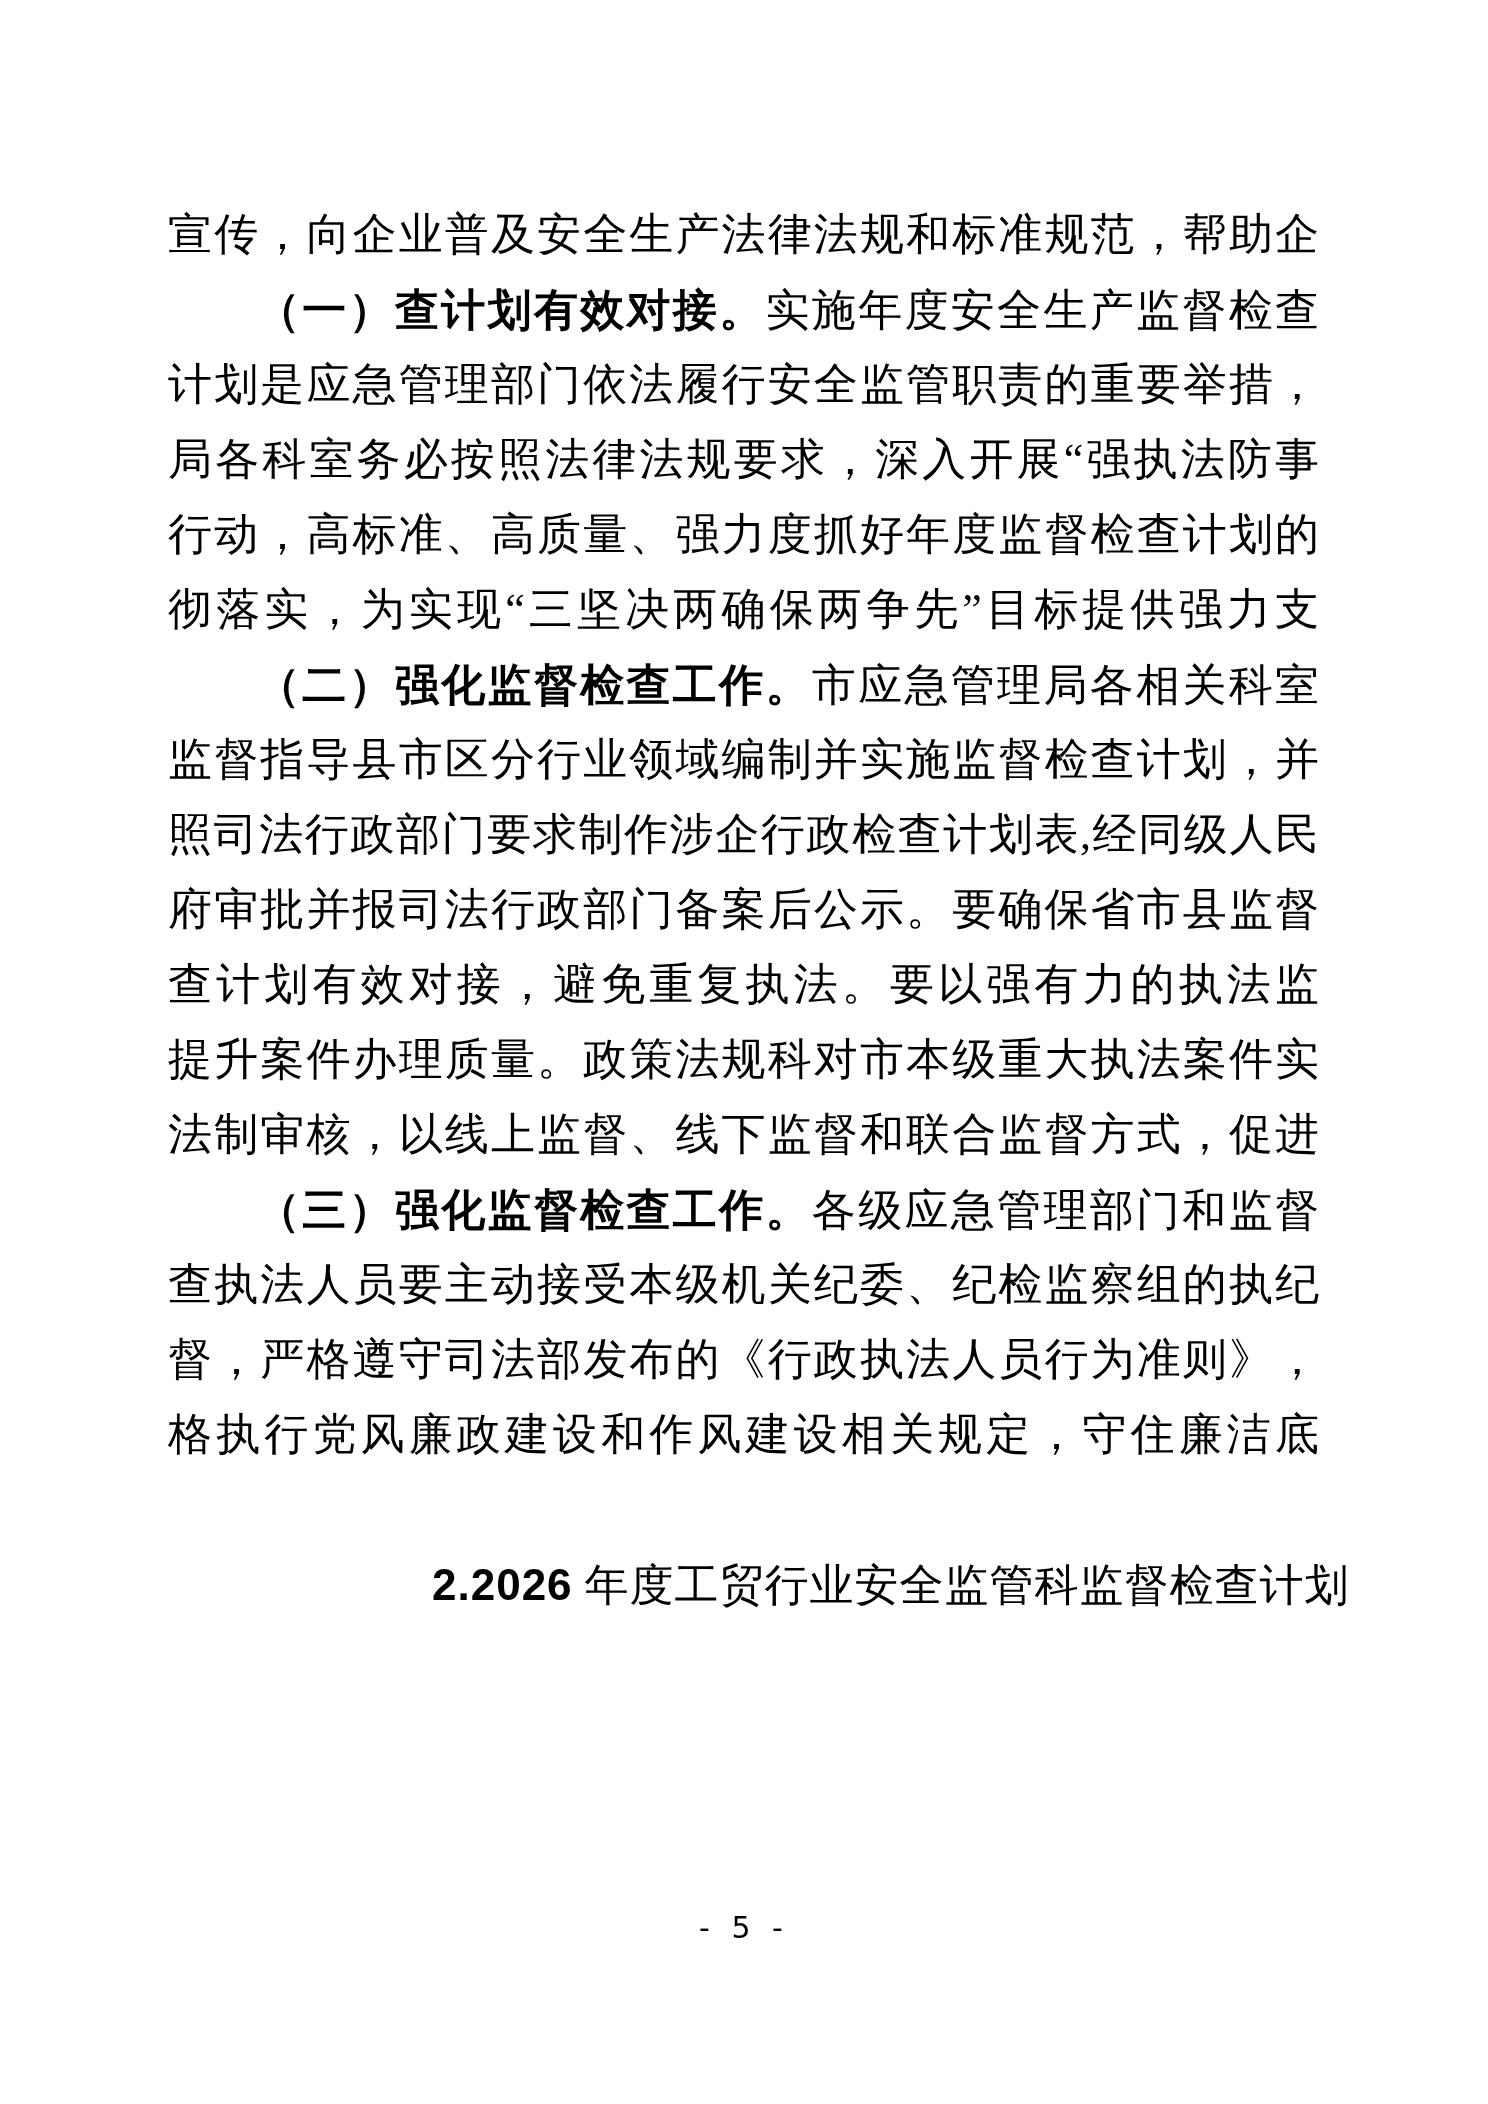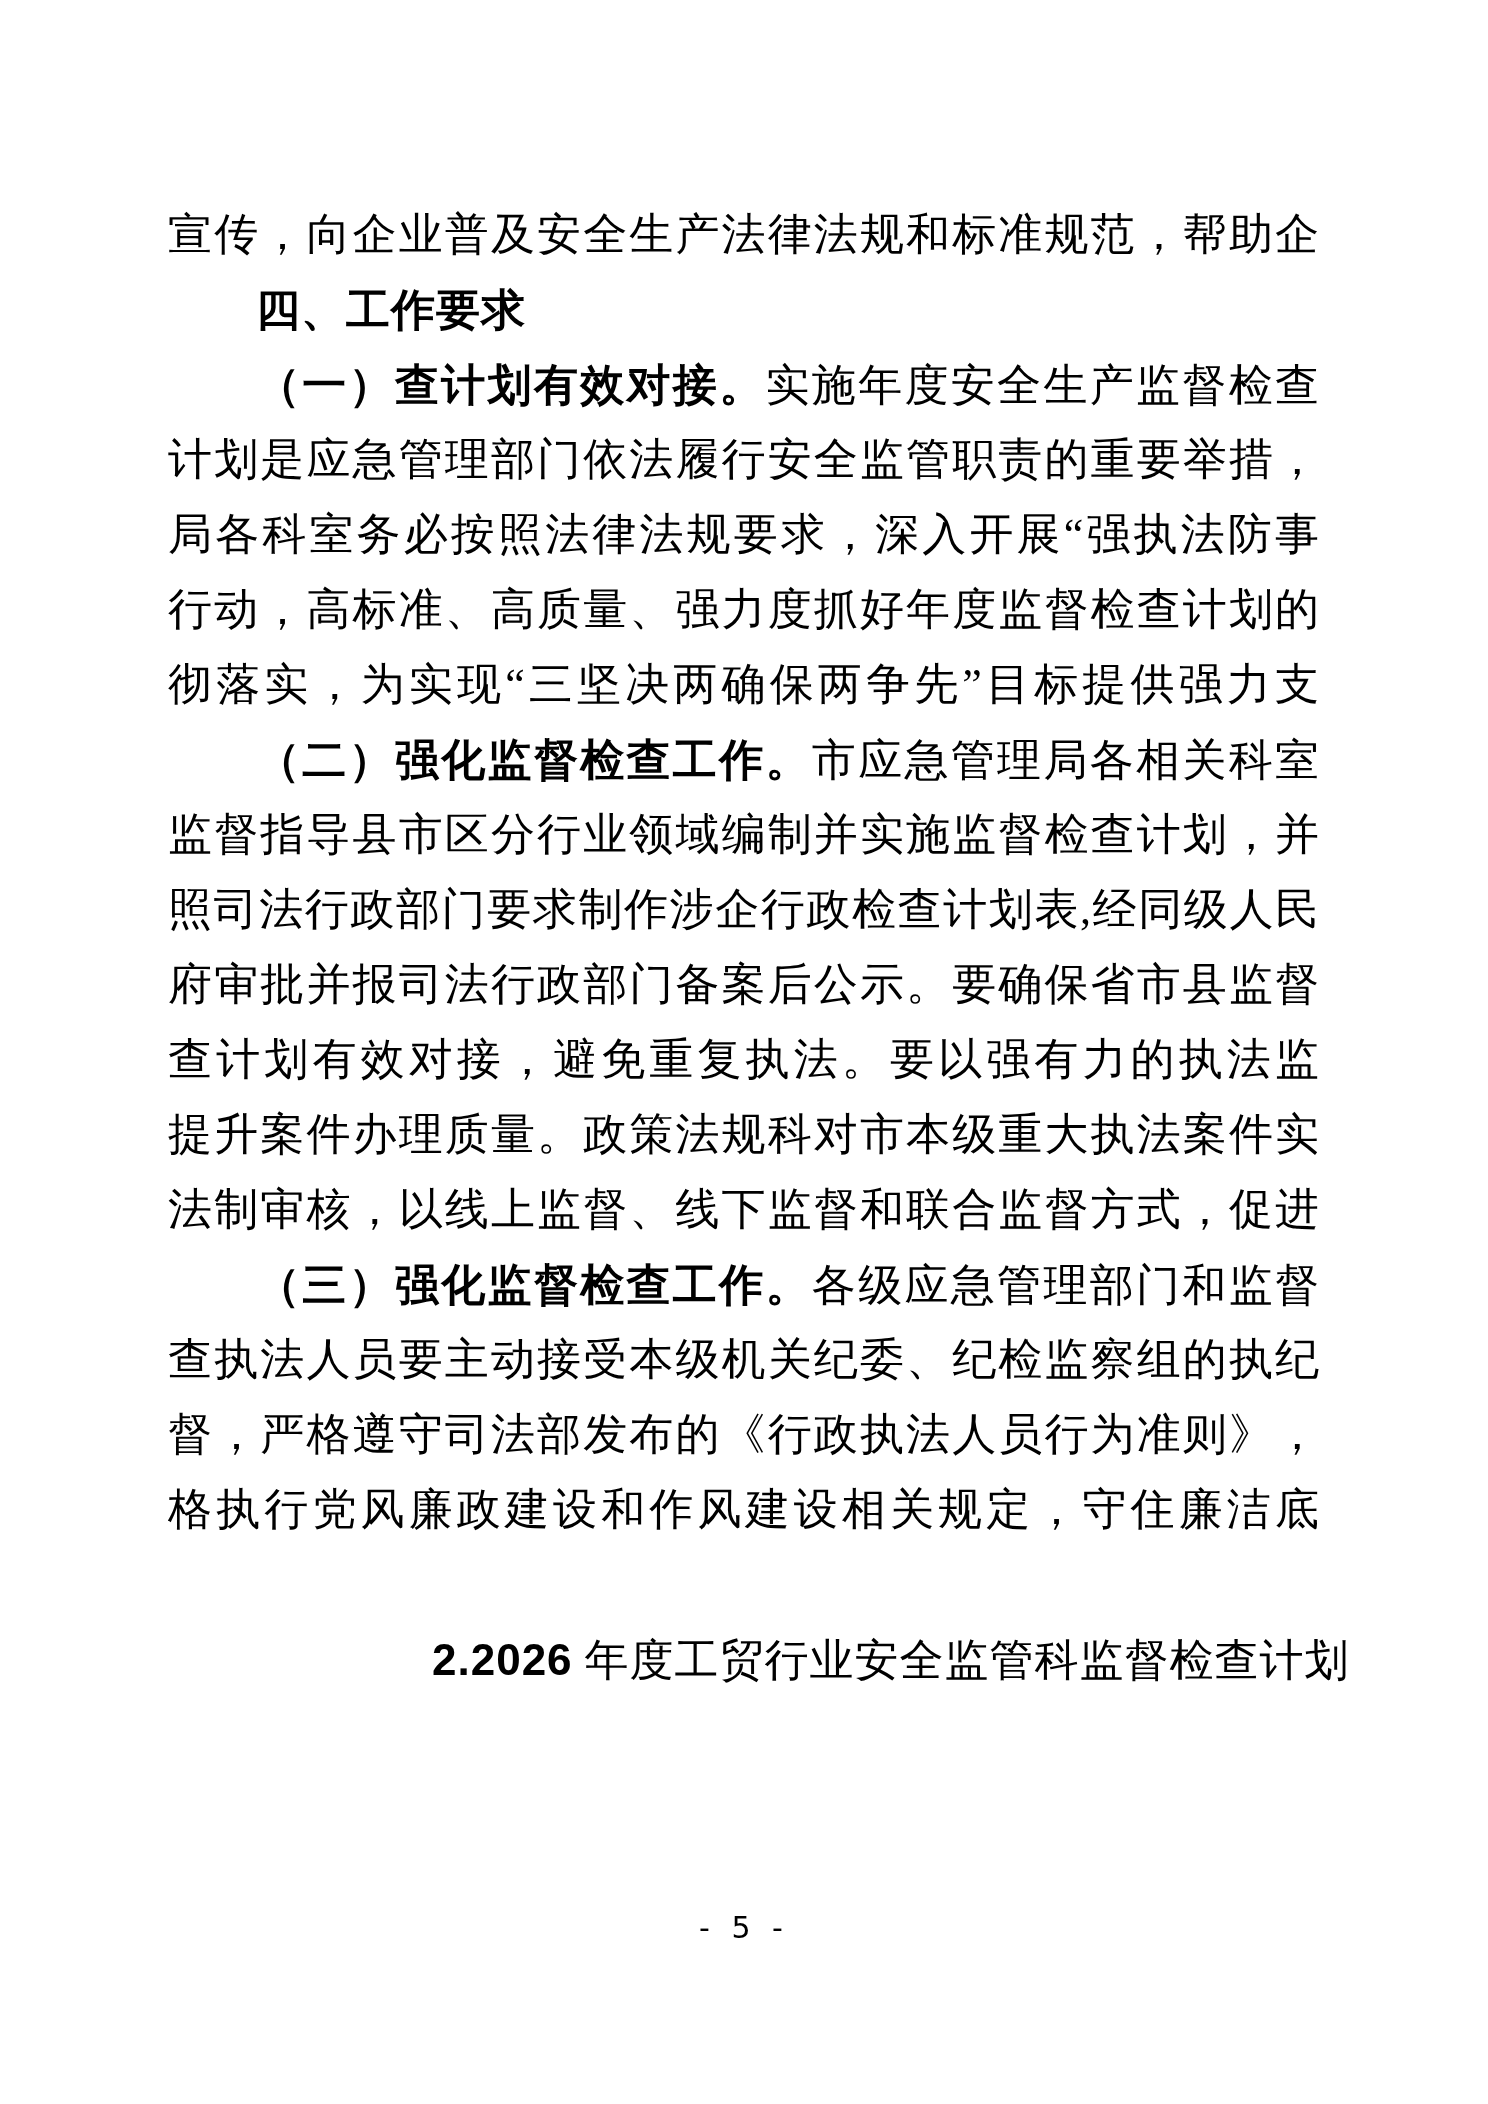--- a/index.html
+++ b/index.html
@@ -63,21 +63,20 @@
     color: #000000;
     letter-spacing: 6px;
   }
 </style>
 </head>
 <body>
 
 <div class="page">
   <div class="content">
       <div class="line justify"><span class="seg-regular">宣传，向企业普及安全生产法律法规和标准规范，帮助企业</span></div>
-      <div class="line" style="padding-left: 2em;"><span class="seg-hei">四、工作要求</span></div>
       <div class="line justify" style="padding-left: 2em;"><span class="seg-hei">（一）查计划有效对接。</span><span class="seg-regular">实施年度安全生产监督检查</span></div>
       <div class="line justify"><span class="seg-regular">计划是应急管理部门依法履行安全监管职责的重要举措，全</span></div>
       <div class="line justify"><span class="seg-regular">局各科室务必按照法律法规要求，深入开展“强执法防事故”</span></div>
       <div class="line justify"><span class="seg-regular">行动，高标准、高质量、强力度抓好年度监督检查计划的贯</span></div>
       <div class="line justify"><span class="seg-regular">彻落实，为实现“三坚决两确保两争先”目标提供强力支撑。</span></div>
       <div class="line justify" style="padding-left: 2em;"><span class="seg-hei">（二）强化监督检查工作。</span><span class="seg-regular">市应急管理局各相关科室要</span></div>
       <div class="line justify"><span class="seg-regular">监督指导县市区分行业领域编制并实施监督检查计划，并按</span></div>
       <div class="line justify"><span class="seg-regular">照司法行政部门要求制作涉企行政检查计划表,经同级人民政</span></div>
       <div class="line justify"><span class="seg-regular">府审批并报司法行政部门备案后公示。要确保省市县监督检</span></div>
       <div class="line justify"><span class="seg-regular">查计划有效对接，避免重复执法。要以强有力的执法监督，</span></div>

